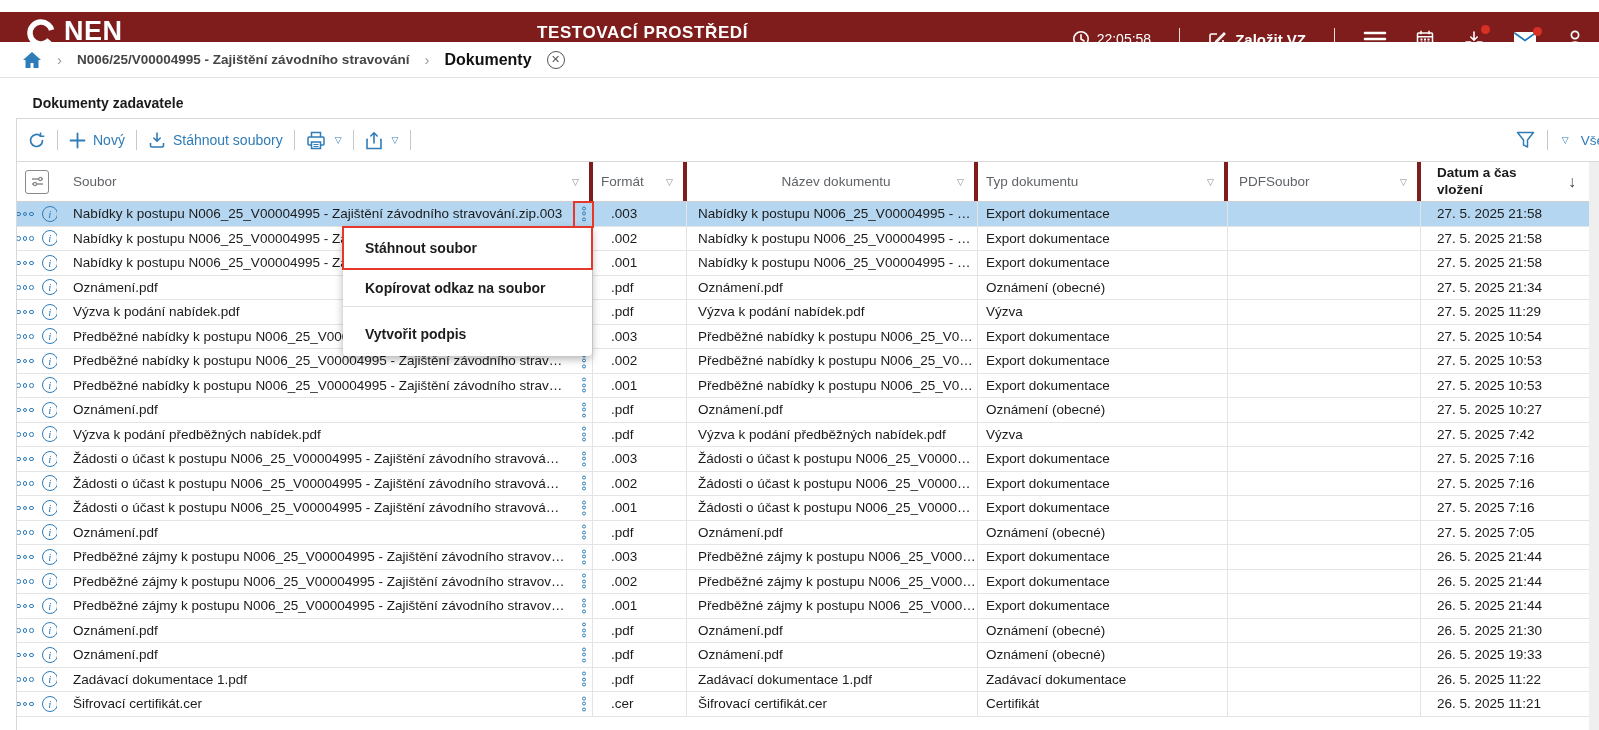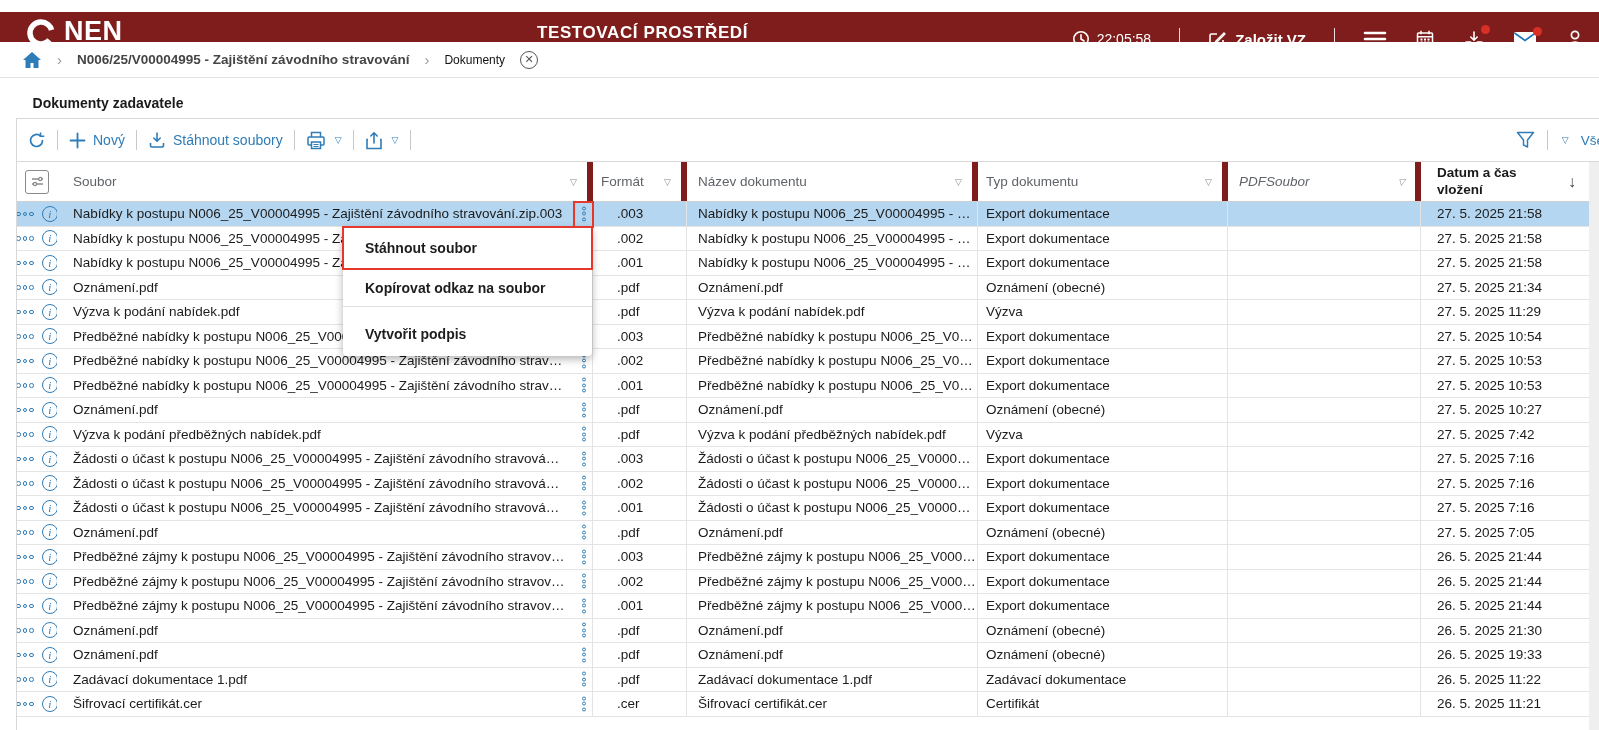--- a/index.html
+++ b/index.html
@@ -21,21 +21,21 @@
   .create-vz { display:flex; align-items:center; gap:8px; background:none; border:none; color:#fff;
                font-family:"Liberation Sans",sans-serif; font-size:15px; font-weight:bold; cursor:pointer; }
   .icon-btn { position:relative; display:flex; align-items:center; cursor:pointer; }
   .badge { position:absolute; top:-4px; right:-5px; width:9px; height:9px; border-radius:50%; background:#d93025; }
 
   
   .breadcrumb { position:absolute; top:42px; left:0; width:100%; height:36px; background:#fff;
                 border-bottom:1px solid #e3e3e3; display:flex; align-items:center; padding-left:22px; gap:15px; }
   .bc-sep { color:#9a9a9a; font-size:15px; }
   .bc-item { color:#454545; font-size:13.5px; font-weight:600; text-decoration:none; cursor:pointer; }
-  .bc-current { color:#111; font-size:12px; font-weight:normal; }
+  .bc-current { color:#111; font-size:16px; font-weight:bold; }
   .bc-close { width:18px; height:18px; border:1.4px solid #555; border-radius:50%; display:flex;
               align-items:center; justify-content:center; color:#555; font-size:11px; cursor:pointer; line-height:1; }
 
   
   .tabs { position:absolute; top:88px; left:16px; height:30px; display:flex; }
   .tab { height:30px; display:flex; align-items:center; justify-content:center; font-size:14px;
          font-weight:bold; cursor:pointer; }
   .tab.active { width:184px; color:#1a1a1a; background:#fff; }
   .tab.inactive { width:197px; color:#fff; background:#1b75ba;
          clip-path:polygon(14px 0, calc(100% - 16px) 0, 100% 100%, 0 100%); }
@@ -46,29 +46,29 @@
   .toolbar { position:relative; height:43px; border-bottom:1px solid #d9d9d9;
              display:flex; align-items:center; padding-left:10px; gap:11px; }
   .tb-item { display:flex; align-items:center; gap:7px; color:#2e7cb8; font-size:14px; cursor:pointer; background:none; border:none; font-family:"Liberation Sans",sans-serif; }
   .tb-sep { width:1px; height:20px; background:#c9c9c9; }
   .dd { color:#2e7cb8; font-size:9px; margin-left:2px; }
   .tb-right { position:absolute; right:-5px; top:0; height:100%; display:flex; align-items:center; gap:12px; }
   .tb-right .view-label { color:#2e7cb8; font-size:13.5px; }
 
   
   .thead { display:flex; height:40px; border-bottom:1px solid #cfcfcf; color:#5f6368; font-size:13.5px; }
-  .thead .c { display:flex; align-items:center; border-right:6px solid #7f1d1d; position:relative; }
+  .thead .c { display:flex; align-items:center; border-right:4px solid #7f1d1d; position:relative; }
   .thead .c:first-child, .thead .c:last-child { border-right:none; }
   .flt { position:absolute; right:10px; color:#8a8a8a; font-size:9px; cursor:pointer; }
   .c-ic   { width:40px; justify-content:center; }
   .c-soubor { width:536px; padding-left:16px; }
   .c-format { width:94px;  padding-left:8px; }
-  .c-nazev  { width:291px; padding-left:11px; }
+  .c-nazev  { width:291px; padding-left:11px;justify-content:center; }
   .c-typ    { width:250px; padding-left:8px; }
-  .c-pdf    { width:193px; padding-left:11px;font-style:italic; }
+  .c-pdf    { width:193px; padding-left:11px; }
   .c-datum  { width:169px; padding-left:16px; }
   .dat-head { width:106px; font-weight:bold; color:#1a1a1a; line-height:1.25; }
   .sort { position:absolute; right:14px; color:#444; font-size:16px; cursor:pointer; }
   .colcfg { width:24px; height:24px; border:1.5px solid #8a8a8a; border-radius:3px; display:flex;
             align-items:center; justify-content:center; cursor:pointer; }
 
   .tbody { position:relative; }
   .trow { display:flex; height:24.5px; border-bottom:1px solid #e4e4e4; font-size:13.5px; color:#1b1b1b;
           cursor:pointer; background:#fff; }
   .trow.sel { background:#b5d6f0; }
@@ -79,21 +79,21 @@
   .dots-h { display:flex; gap:2px; align-items:center; cursor:pointer; }
   .dots-h i { width:4.5px; height:4.5px; border:1.2px solid #2e7cb8; border-radius:50%; display:block; }
   .info-i { width:16px; height:16px; border:1.4px solid #2e7cb8; border-radius:50%; color:#2e7cb8;
             font-family:"Liberation Serif", serif; font-style:italic; font-size:11px; display:flex;
             align-items:center; justify-content:center; cursor:pointer; flex:none; }
   .cell-soubor { width:536px; padding-left:16px; position:relative; }
   .cell-soubor .fname { padding-right:26px; }
   .kebab { position:absolute; right:6px; top:50%; transform:translateY(-50%); display:flex;
            flex-direction:column; gap:1.5px; cursor:pointer; }
   .kebab i { width:4px; height:4px; border:1.1px solid #2e7cb8; border-radius:50%; display:block; }
-  .cell-format { width:94px; padding-left:24px; }
+  .cell-format { width:94px; padding-left:18px; }
   .cell-nazev { width:291px; padding-left:11px; }
   .cell-typ { width:250px; padding-left:8px; }
   .cell-pdf { width:193px; }
   .cell-datum { width:169px; padding-left:16px; }
 
   .scrollstrip { position:absolute; top:162px; right:0; width:10px; bottom:0; background:#efeff0; z-index:5; }
 
   
   .cmenu { position:absolute; left:343px; top:227px; width:249px; height:129px; background:#fff;
            border-radius:0 0 4px 4px; box-shadow:0 3px 9px rgba(0,0,0,.3); z-index:50; }

